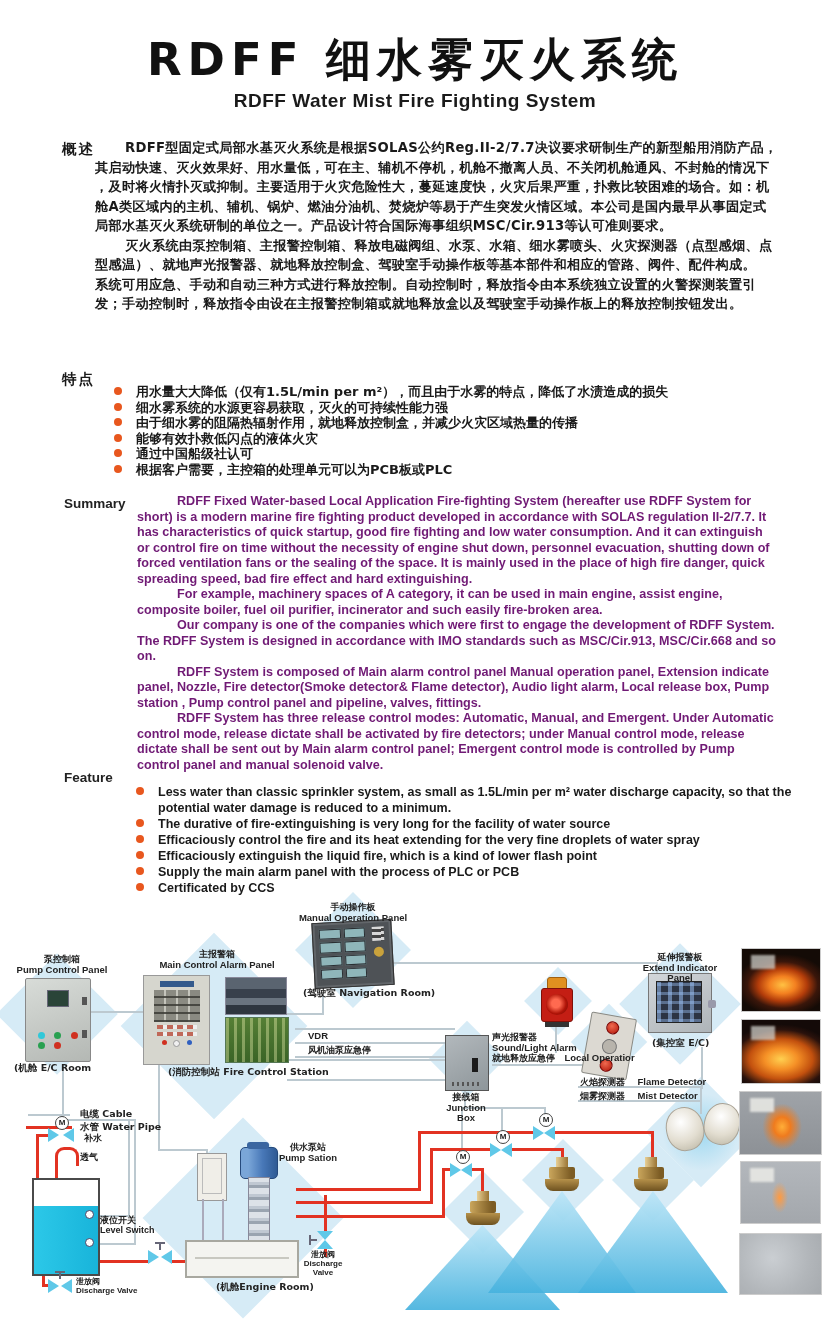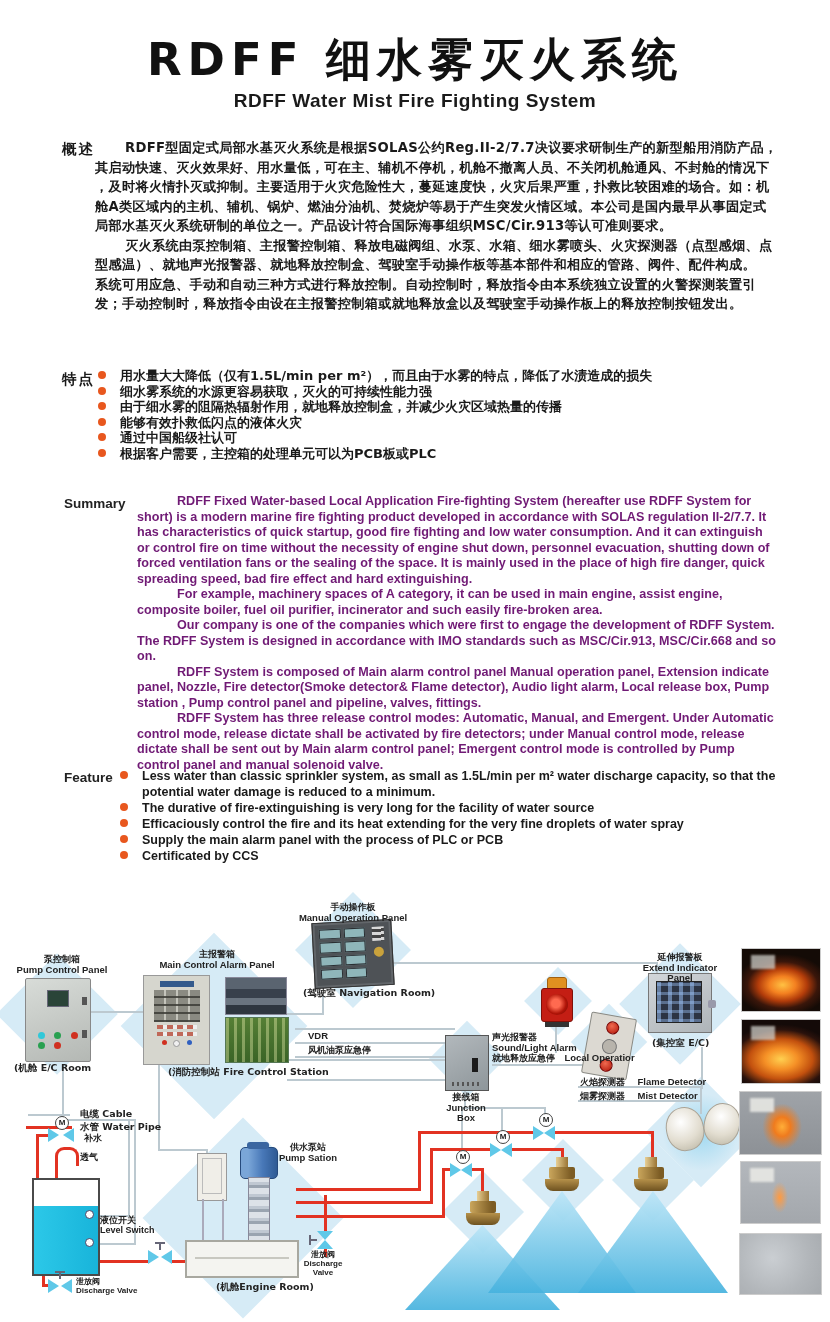--- a/index.html
+++ b/index.html
@@ -11,21 +11,21 @@
   .subtitle{font-size:19px;font-weight:bold;letter-spacing:.5px;font-family:"Liberation Sans",sans-serif;}
   .sec{position:absolute;left:0;width:830px;}
   .sec-label{position:absolute;left:62px;top:2px;font-weight:bold;font-size:14.5px;letter-spacing:2px;}
   .sec-label-en{position:absolute;left:64px;top:2px;font-weight:bold;font-size:13.5px;font-family:"Liberation Sans",sans-serif;color:#222;}
   .cn-body{position:absolute;left:95px;top:0;width:683px;font-size:13.2px;font-weight:bold;line-height:19.5px;letter-spacing:.3px;}
   .cn-body p{margin:0;}
   .cn-body p.ind{text-indent:30px;}
   .en-body{position:absolute;left:137px;top:0;width:641px;font-size:12.6px;font-weight:bold;line-height:15.5px;
            font-family:"Liberation Sans",sans-serif;color:#701a75;}
   .en-body p{margin:0;text-indent:40px;}
-  ul.blist{position:absolute;margin:0;padding:0;list-style:none;}
+  ul.blist{position:absolute;margin:16px;padding:0;list-style:none;}
   ul.blist li{position:relative;padding-left:22px;margin:0;}
   ul.blist .dot{position:absolute;left:0;top:3px;width:8px;height:8px;border-radius:50%;background:#e8571e;}
   .blist-cn{left:98px;top:0;width:680px;font-size:13px;font-weight:bold;line-height:15.5px;}
   .blist-en{left:120px;top:0;width:660px;font-size:12.5px;font-weight:bold;line-height:16px;font-family:"Liberation Sans",sans-serif;}
   
   .diagram{position:absolute;left:0;top:895px;width:830px;height:427px;background:#fff;}
   .abs{position:absolute;}
   .glow{position:absolute;background:#d6ebf6;transform:rotate(45deg);z-index:0;}
   .glow-b{background:radial-gradient(circle,#9fd8f0 0%,#d6ebf6 70%);}
   .gc{position:absolute;background:#bcc9d0;z-index:1;}
@@ -168,20 +168,21 @@
       <p>RDFF System has three release control modes: Automatic, Manual, and Emergent. Under Automatic control mode, release dictate shall be activated by fire detectors; under Manual control mode, release dictate shall be sent out by Main alarm control panel; Emergent control mode is controlled by Pump control panel and manual solenoid valve.</p>
     </div>
   </div>
 
   <div class="sec" style="top:768px;height:120px;">
     <span class="sec-label-en">Feature</span>
     <ul class="blist blist-en">
       <li><span class="dot"></span><span>Less water than classic sprinkler system, as small as 1.5L/min per m² water discharge capacity, so that the potential water damage is reduced to a minimum.</span></li>
       <li><span class="dot"></span><span>The durative of fire-extinguishing is very long for the facility of water source</span></li>
       <li><span class="dot"></span><span>Efficaciously control the fire and its heat extending for the very fine droplets of water spray</span></li>
+      <li><span class="dot"></span><span>Efficaciously extinguish the liquid fire, which is a kind of lower flash point</span></li>
       <li><span class="dot"></span><span>Supply the main alarm panel with the process of PLC or PCB</span></li>
       <li><span class="dot"></span><span>Certificated by CCS</span></li>
     </ul>
   </div>
 
   <div class="diagram">
 
     <div class="glow" style="left:14px;top:76px;width:86px;height:86px;"></div>
     <div class="glow" style="left:148px;top:65px;width:132px;height:132px;"></div>
     <div class="glow" style="left:312px;top:14px;width:82px;height:82px;"></div>

